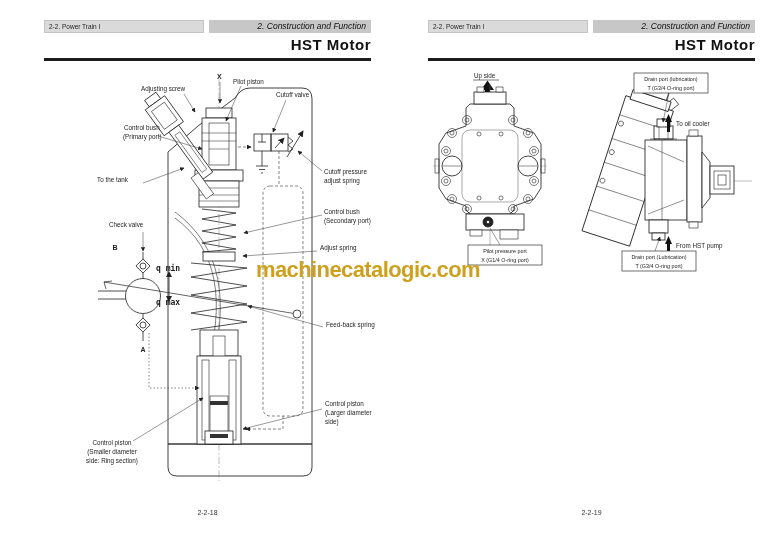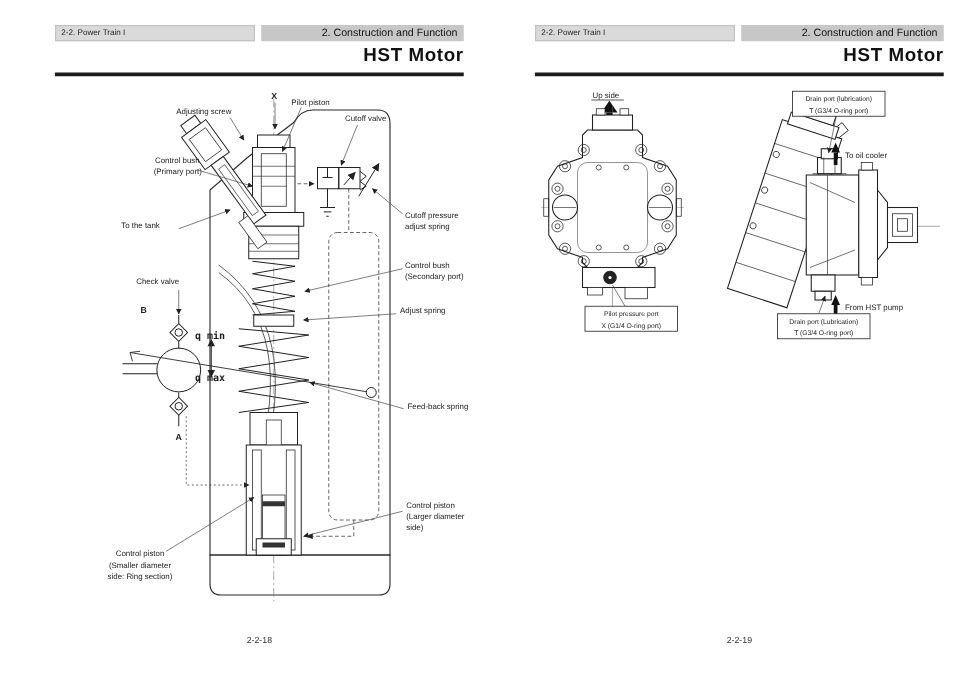--- a/index.html
+++ b/index.html
@@ -4,21 +4,21 @@
 <style>
   html,body{margin:0;padding:0;background:#fff;}
   body{font-family:"Liberation Sans",sans-serif;}
   .sheet{position:relative;width:768px;height:543px;background:#fff;overflow:hidden;}
   .page{position:absolute;top:0;width:384px;height:543px;background:#fff;}
   .hdr-left{position:absolute;top:20px;height:13px;width:160px;background:#dadada;
     border:1px solid #c3c3c3;box-sizing:border-box;font-size:6.5px;color:#222;
     line-height:11px;padding-left:4px;}
   .hdr-right{position:absolute;top:20px;height:13px;width:162px;background:#c7c7c7;
     font-size:8.5px;color:#111;line-height:13px;text-align:right;padding-right:5px;
-    box-sizing:border-box;}
+    box-sizing:border-box;font-style:italic;}
   .ttl{position:absolute;top:36px;width:327px;text-align:right;font-size:15px;
     font-weight:bold;color:#111;letter-spacing:.5px;}
   .rule{position:absolute;top:58px;width:327px;height:2.5px;background:#1c1c1c;}
   .ftr{position:absolute;top:509px;width:327px;text-align:center;font-size:7px;color:#333;}
   svg{position:absolute;left:0;top:0;}
   .lbl{font:6.3px "Liberation Sans",sans-serif;fill:#1d1d1d;}
   .lbl-s{font:5.4px "Liberation Sans",sans-serif;fill:#1d1d1d;}
   .lbl-b{font:7px "Liberation Sans",sans-serif;fill:#1d1d1d;font-weight:bold;}
   .mono{font:bold 8px "DejaVu Sans Mono",monospace;fill:#1d1d1d;}
   .wm{position:absolute;left:256px;top:257px;font-size:22px;font-weight:700;
@@ -319,13 +319,14 @@
         <text class="lbl-s" x="659" y="268" text-anchor="middle">T (G3/4 O-ring port)</text>
         <path d="M655,251 L660,237" stroke="#444" stroke-width="0.55" fill="none" marker-end="url(#arr2)"></path>
       </g>
 
       <text class="lbl" x="474" y="78">Up side</text>
     </svg>
 
     <div class="ftr" style="left:44px">2-2-19</div>
   </div>
 
+  <div class="wm" style="color: rgb(205, 161, 30);">machinecatalogic.com</div>
 </div>
 
 </body></html>

